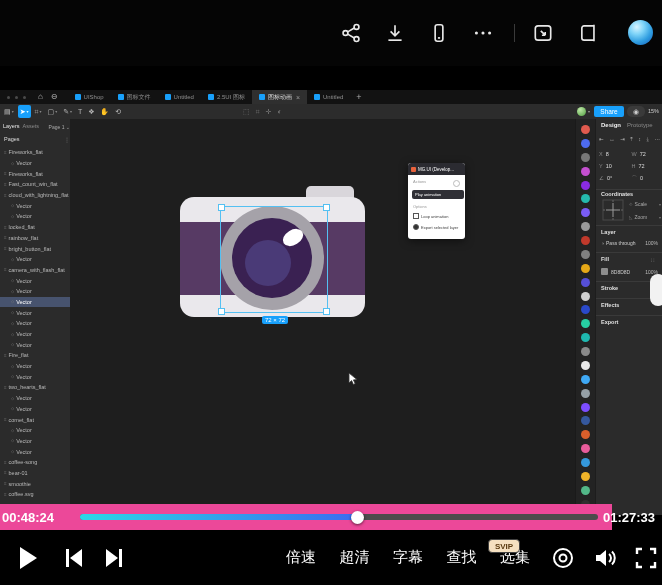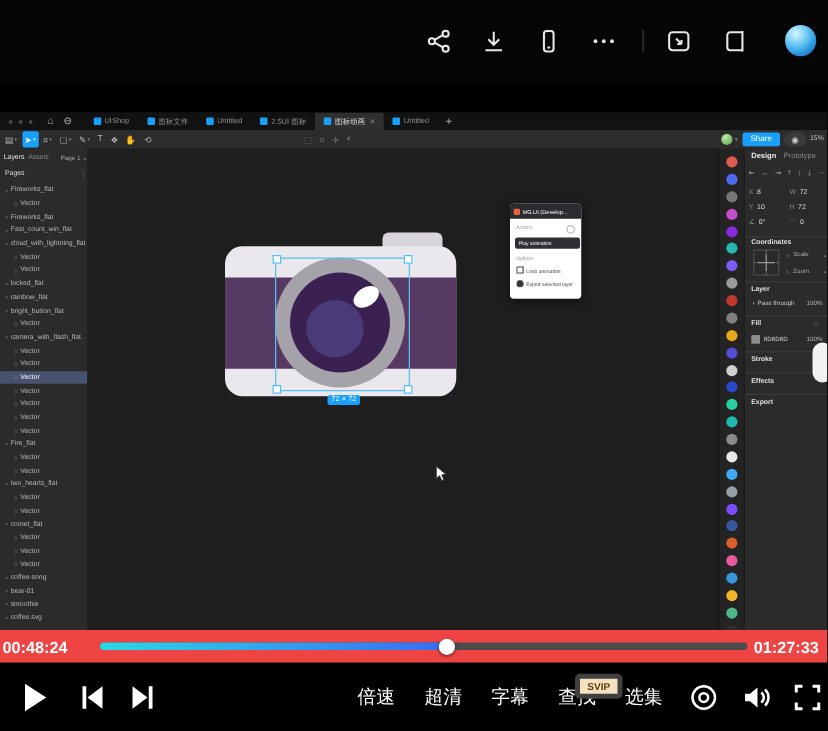--- a/index.html
+++ b/index.html
@@ -104,34 +104,34 @@
   .coordrow .cglyph{font-size:4.5px;color:#777;}
   .coordrow .ccaret{margin-left:auto;font-size:4px;color:#777;}
   #layerrow{left:5px;top:121px;width:57px;display:flex;align-items:center;gap:2px;font-size:5px;color:#ccc;}
   #layerrow .op{margin-left:auto;color:#bbb;}
   #fill-dots{left:55px;top:138px;font-size:5.5px;color:#999;}
   #fillrow{left:5px;top:149px;width:57px;display:flex;align-items:center;gap:3px;font-size:5px;color:#ccc;}
   #fillswatch{width:7px;height:7px;background:#8d8d8d;border-radius:1px;flex:none;}
   #fillrow .op{margin-left:auto;color:#bbb;}
   #floatcard{left:54px;top:155px;width:16px;height:32px;background:#f2f2f2;border-radius:8px;}
   
-  #timeline{left:0;top:504px;width:662px;height:26px;background:#ef4444;}
+  #timeline{left:0;top:504px;width:612px;height:26px;background:#ec4899;}
   #t-cur{left:2px;top:6px;font-size:13px;font-weight:bold;color:#fff;}
   #t-tot{left:603px;top:6px;font-size:13px;font-weight:bold;color:#fff;}
   #track{left:80px;top:10px;width:518px;height:6px;background:#4c4c4c;border-radius:3px;}
   #trackfill{position:absolute;left:0;top:0;height:6px;border-radius:3px 0 0 3px;}
   #thumb{position:absolute;top:-3.5px;width:13px;height:13px;border-radius:50%;background:#fff;box-shadow:0 1px 3px rgba(0,0,0,.6);}
   
   #controls{left:0;top:535px;width:662px;height:50px;background:#000;}
   #play-btn{left:20px;top:12px;width:0;height:0;border-left:17px solid #fff;border-top:11px solid transparent;border-bottom:11px solid transparent;}
   .cico{top:11px;}
   .cico svg{display:block;}
   #textbtns{left:286px;top:13px;width:244px;display:flex;justify-content:space-between;}
   .tbtn{font-size:15px;color:#fff;white-space:nowrap;}
-  #svip{left:460px;top:4px;width:30px;height:12px;background:#f5e0c0;border:4px solid #404040;border-radius:4px;
+  #svip{left:488px;top:4px;width:30px;height:12px;background:#f5e0c0;border:1px solid #404040;border-radius:4px;
         color:#5a3a10;font-size:8px;font-weight:bold;display:flex;align-items:center;justify-content:center;}
 </style>
 </head>
 <body>
 
 <div id="root">
 
   <div id="topbar" class="abs">
     <div class="abs tico" style="left:340px">
       <svg viewBox="0 0 20 20" fill="none" stroke="#e8e8e8" stroke-width="1.5">

